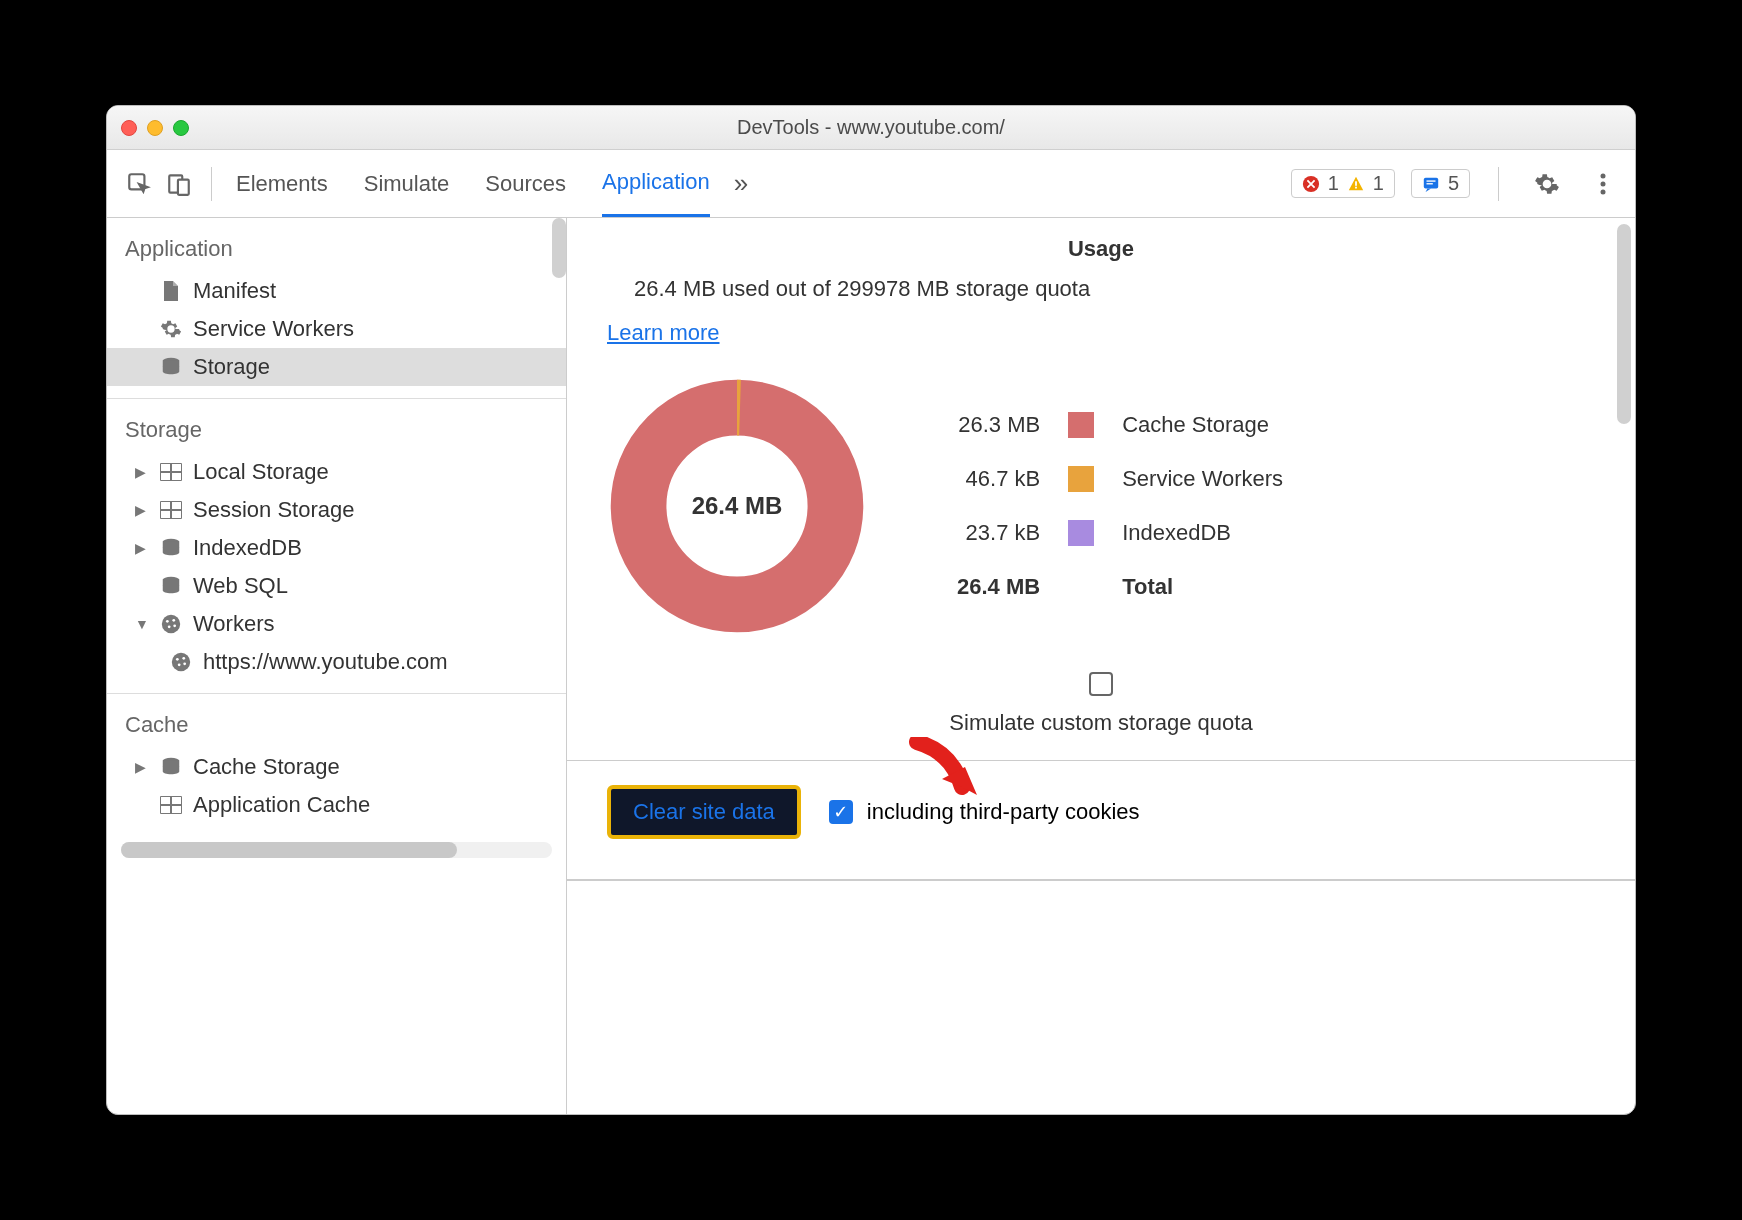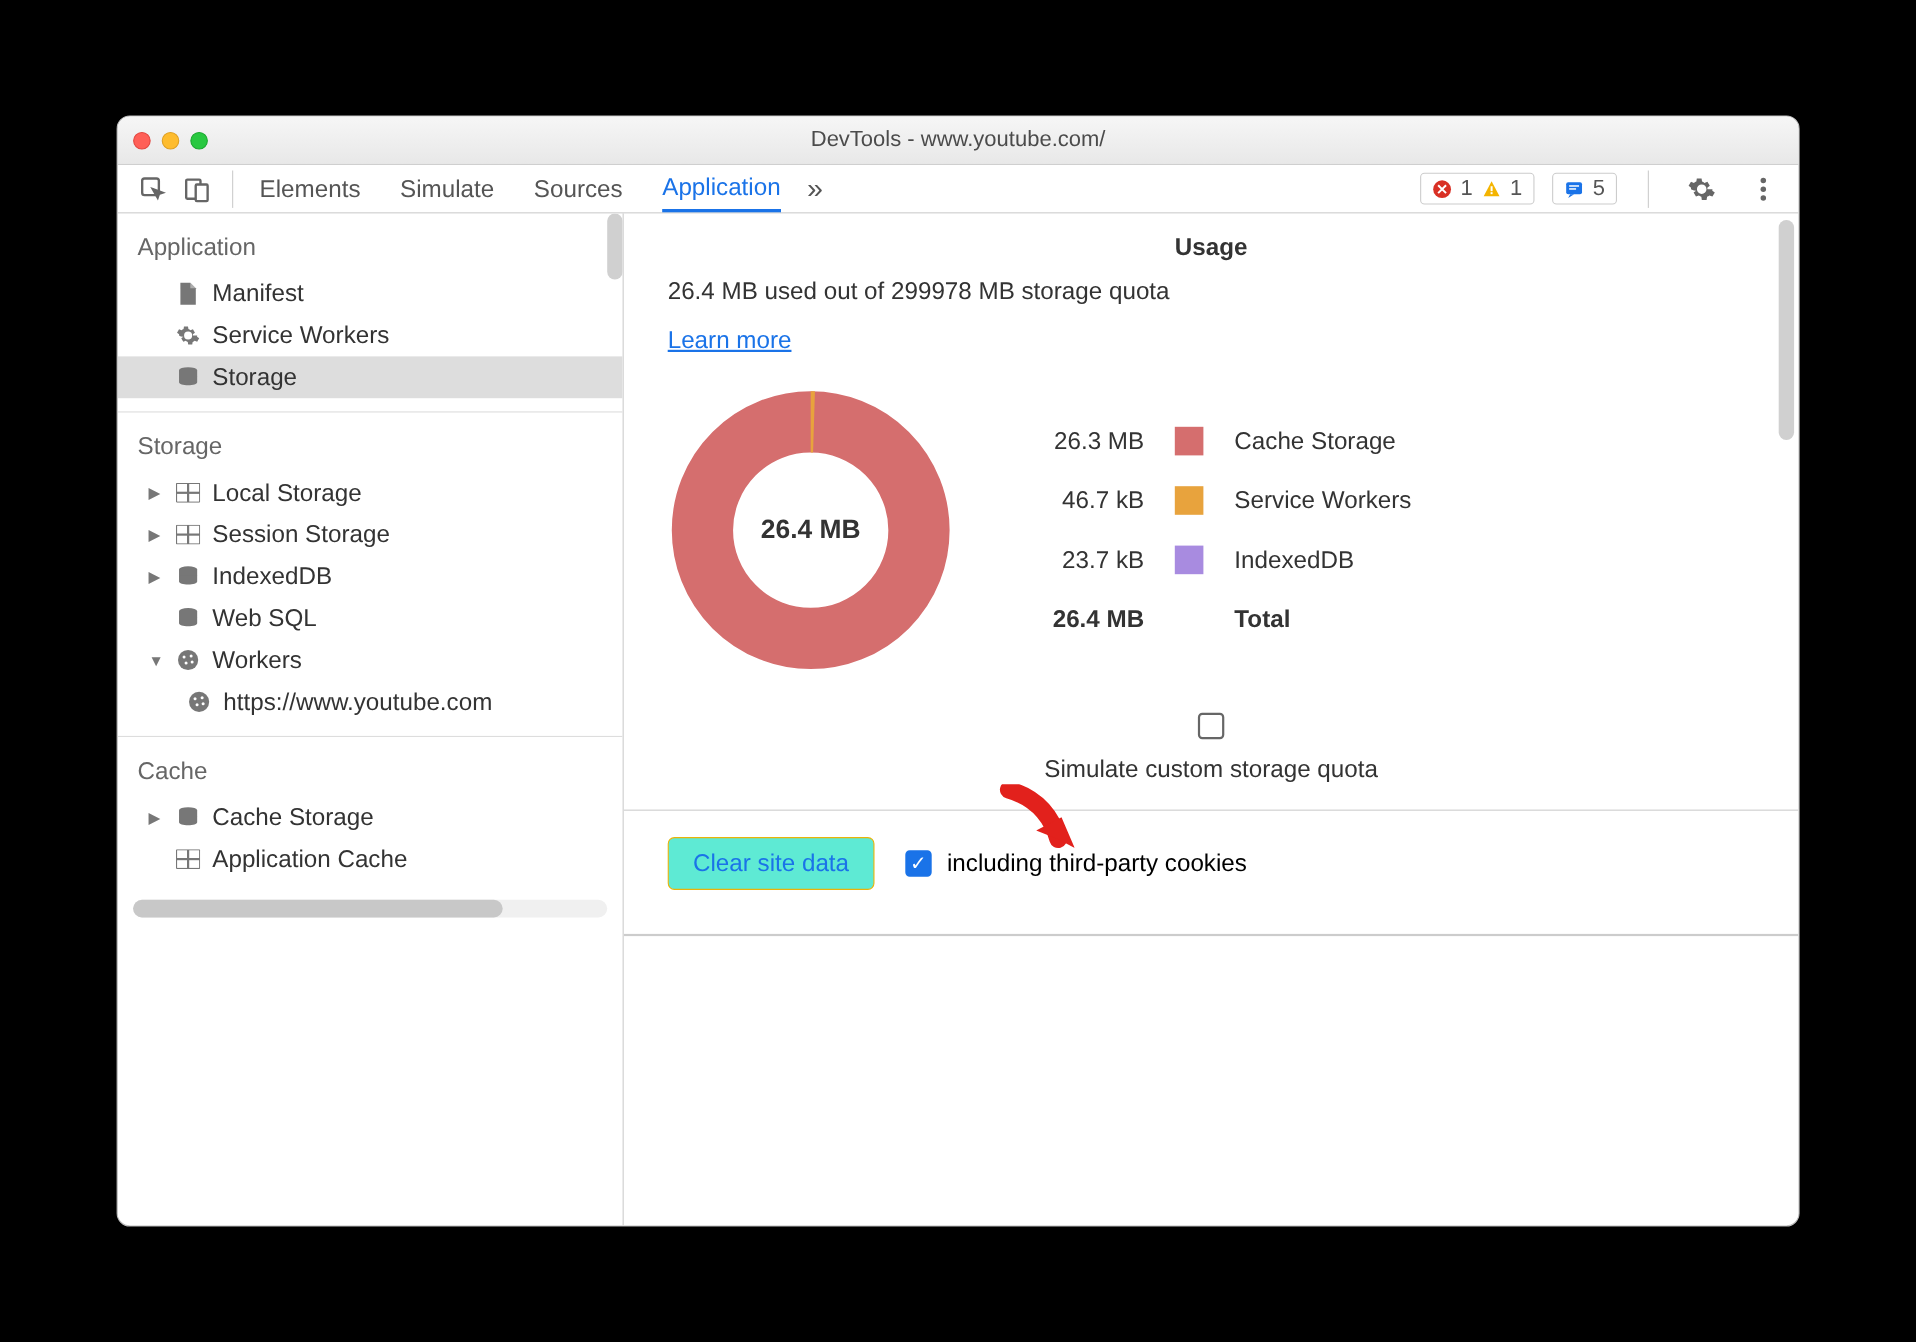--- a/index.html
+++ b/index.html
@@ -32,21 +32,21 @@
     padding: 0 14px;
     position: relative;
   }
   .traffic { display: flex; gap: 10px; }
   .traffic .dot { width: 16px; height: 16px; border-radius: 50%; }
   .dot.red { background: #ff5f57; border:1px solid #e2463f;}
   .dot.yellow { background: #febc2e; border:1px solid #dfa023;}
   .dot.green { background: #28c840; border:1px solid #1ba82f;}
   .title { position:absolute; left:0; right:0; text-align:center; font-size:20px; color:#4b4b4b; }
   .toolbar {
-    height: 44px;
+    height: 68px;
     border-bottom: 1px solid #ccc;
     display: flex;
     align-items: center;
     padding: 0 12px;
     gap: 0;
     font-size: 22px;
     color: #555;
   }
   .toolbar .icon-btn { width: 40px; height: 40px; display:flex; align-items:center; justify-content:center; cursor:pointer; }
   .toolbar .sep { width:1px; height:34px; background:#ccc; margin: 0 12px; }
@@ -66,36 +66,36 @@
   .sb-item .tri { width:14px; display:inline-block; color:#777; font-size:14px; }
   .sb-item .ico { width:24px; height:24px; display:flex; align-items:center; justify-content:center; color:#666; }
   .sb-item.child { padding-left: 62px; }
   .sb-hscroll { height:16px; margin: 6px 14px 10px 14px; background:#f0f0f0; border-radius:8px; position:relative; }
   .sb-hscroll .thumb { position:absolute; left:0; top:0; height:100%; width:78%; background:#c8c8c8; border-radius:8px; }
   .main { flex:1; display:flex; flex-direction:column; overflow:hidden; position:relative; }
   .main-scroll-spacer { position:absolute; top:6px; right:4px; width:14px; height:200px; background:#d0d0d0; border-radius:7px; }
   .section { padding: 18px 40px 24px 40px; }
   .section.bordered-bottom { border-bottom: 1px solid #ccc; }
   .usage-head { font-weight:700; font-size:22px; color:#333; margin-bottom:14px;text-align:center; }
-  .usage-line { font-size:22px; color:#333; margin-bottom:18px; }
+  .usage-line { font-size:22px; color:#333; margin-bottom:18px;margin-left:27px; }
   .learn { color:#1a73e8; text-decoration:underline; font-size:22px; cursor:pointer; }
   .chart-row { display:flex; align-items:center; gap:90px; margin-top:30px; }
   .donut { width:260px; height:260px; position:relative; }
   .donut svg { width:100%; height:100%; transform:rotate(-90deg); }
   .donut .center { position:absolute; inset:0; display:flex; align-items:center; justify-content:center; font-size:24px; font-weight:700; color:#333; }
   .legend { display:grid; grid-template-columns:auto auto auto; column-gap: 22px; row-gap: 16px; font-size:22px; align-items:center;gap:28px; }
   .legend .sz { text-align:right; color:#333; }
   .legend .sw { width:26px; height:26px; }
   .legend .nm { color:#333; }
   .legend .total { font-weight:700; }
   .check-row { display:flex; align-items:center; gap:14px; font-size:22px; color:#333; margin-top:36px;flex-direction:column; }
   .checkbox { width:24px; height:24px; border:2px solid #666; border-radius:4px; cursor:pointer; display:flex; align-items:center; justify-content:center; }
   .checkbox.checked { background:#1a73e8; border-color:#1a73e8; color:#fff; font-size:18px; }
   .clear-row { padding: 24px 40px 40px 40px; display:flex; align-items:center; gap: 28px; position:relative; }
-  .btn { border:1px solid #eab308; border-radius:6px; padding: 10px 22px; font-size:22px; color:#1a73e8; background:#5eead4; cursor:pointer; }
+  .btn { border:4px solid #eab308; border-radius:6px; padding: 10px 22px; font-size:22px; color:#1a73e8; background:#0f172a; cursor:pointer; }
   .arrow { position:absolute; left:340px; top:-24px; color:#e2211c; pointer-events:none; }
   .footer-border { border-top:1px solid #ccc; height:40px; }
   svg { display:block; }
 </style>
 </head>
 <body>
 
 <div class="window">
 
   <div class="titlebar">

